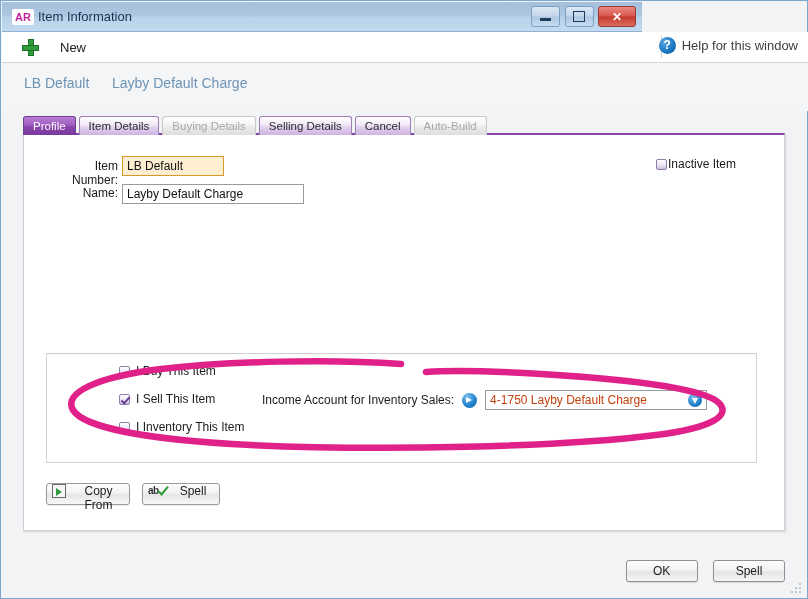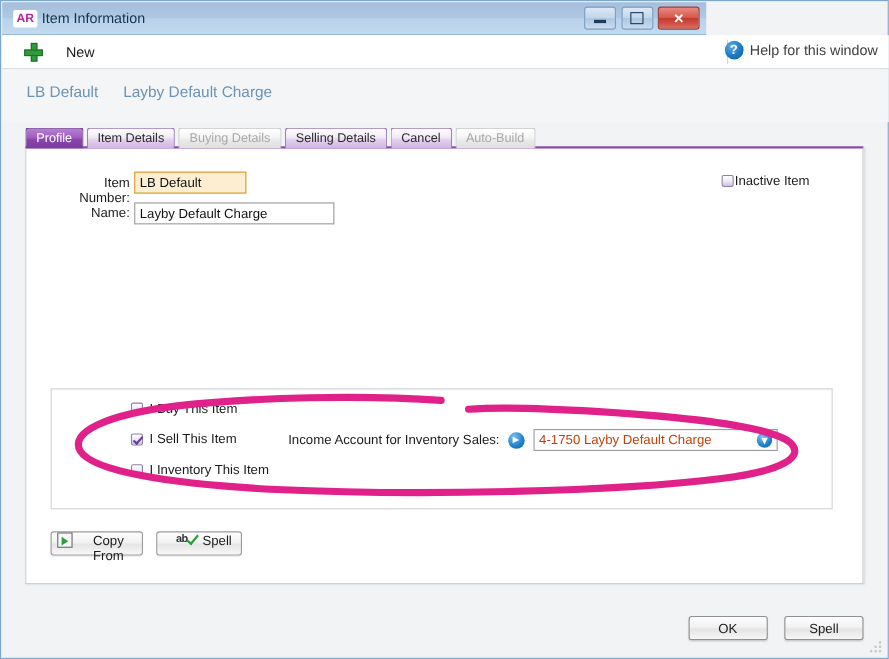--- a/index.html
+++ b/index.html
@@ -194,21 +194,21 @@
   
   .btn{
     box-sizing:border-box;height:22px;
     border:1px solid #9b9b9b;border-radius:3px;
     background:linear-gradient(to bottom,#fdfdfd 0%,#f2f2f2 45%,#e6e6e6 55%,#f7f7f7 100%);
     display:flex;align-items:flex-start;justify-content:center;gap:7px;
     font-size:12px;color:#1b1b1b;cursor:pointer;
     box-shadow:0 1px 1px rgba(0,0,0,.08);
   }
   .btn-copy{position:absolute;left:22px;top:348px;width:84px;padding:0 5px;justify-content:flex-start;}
-  .btn-spell{position:absolute;left:118px;top:348px;width:78px;padding:0 17px;justify-content:flex-start;}
+  .btn-spell{position:absolute;left:118px;top:348px;width:78px;padding:0 5px;justify-content:flex-start;}
   .ico-copy{
     width:14px;height:14px;box-sizing:border-box;flex:0 0 auto;position:relative;
     border:1px solid #6b6b6b;background:#f6f6f6;
   }
   .ico-copy:after{
     content:"";position:absolute;left:3px;top:3px;
     border-left:6px solid #2f9c3b;border-top:4px solid transparent;border-bottom:4px solid transparent;
   }
   .ico-spell{
     width:17px;height:13px;flex:0 0 auto;position:relative;

